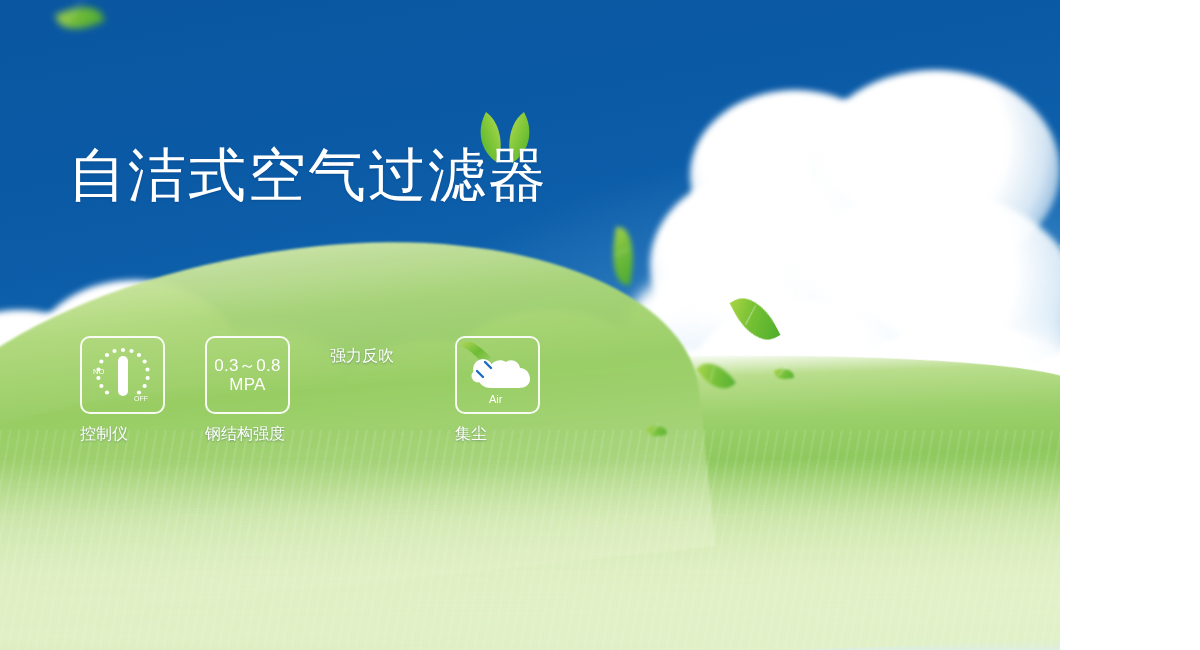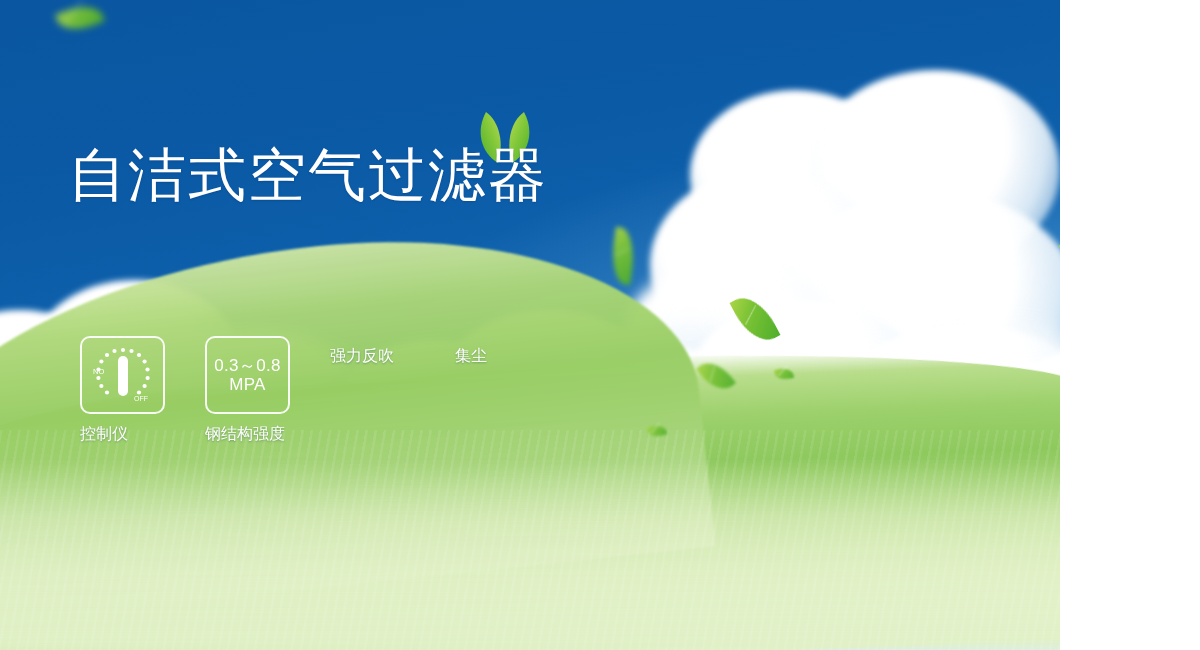--- a/index.html
+++ b/index.html
@@ -338,18 +338,40 @@
         </div>
         <div class="feature-label">钢结构强度</div>
       </div>
 
 
       <div class="feature">
         <div class="feature-label">强力反吹</div>
       </div>
 
       <div class="feature">
+        <div class="feature-box">
+          <svg class="svg-icon" width="74" height="66" viewBox="0 0 74 66" aria-hidden="true">
+            <defs>
+              <linearGradient id="streak" x1="0" y1="0" x2="1" y2="1">
+                <stop offset="0%" stop-color="#cfe06a"></stop>
+                <stop offset="60%" stop-color="#6dbc33"></stop>
+                <stop offset="100%" stop-color="#6dbc33" stop-opacity="0"></stop>
+              </linearGradient>
+            </defs>
+            <path d="M-4 -6 C10 -2 22 6 30 16 L22 22 C14 12 4 4 -6 2 Z" fill="url(#streak)"></path>
+            <g fill="#ffffff">
+              <circle cx="22" cy="27" r="10"></circle>
+              <circle cx="17" cy="34" r="6.5"></circle>
+              <path d="M30 46 C22 46 17 41 17 35 C17 29 22 25 28 26 C31 19 39 16 45 20 C50 16 58 19 59 26 C65 26 69 31 69 37 C69 43 64 46 58 46 Z"></path>
+            </g>
+            <g stroke="#1d6cc0" stroke-width="2.4" fill="none" stroke-linecap="round">
+              <path d="M24 20 L30 26"></path>
+              <path d="M16 29 L22 35"></path>
+            </g>
+            <text x="28" y="61" fill="#ffffff" font-size="11" font-family="'Liberation Sans',sans-serif">Air</text>
+          </svg>
+        </div>
         <div class="feature-label">集尘</div>
       </div>
 
     </div>
   </div>
 </div>
 
 </body></html>

